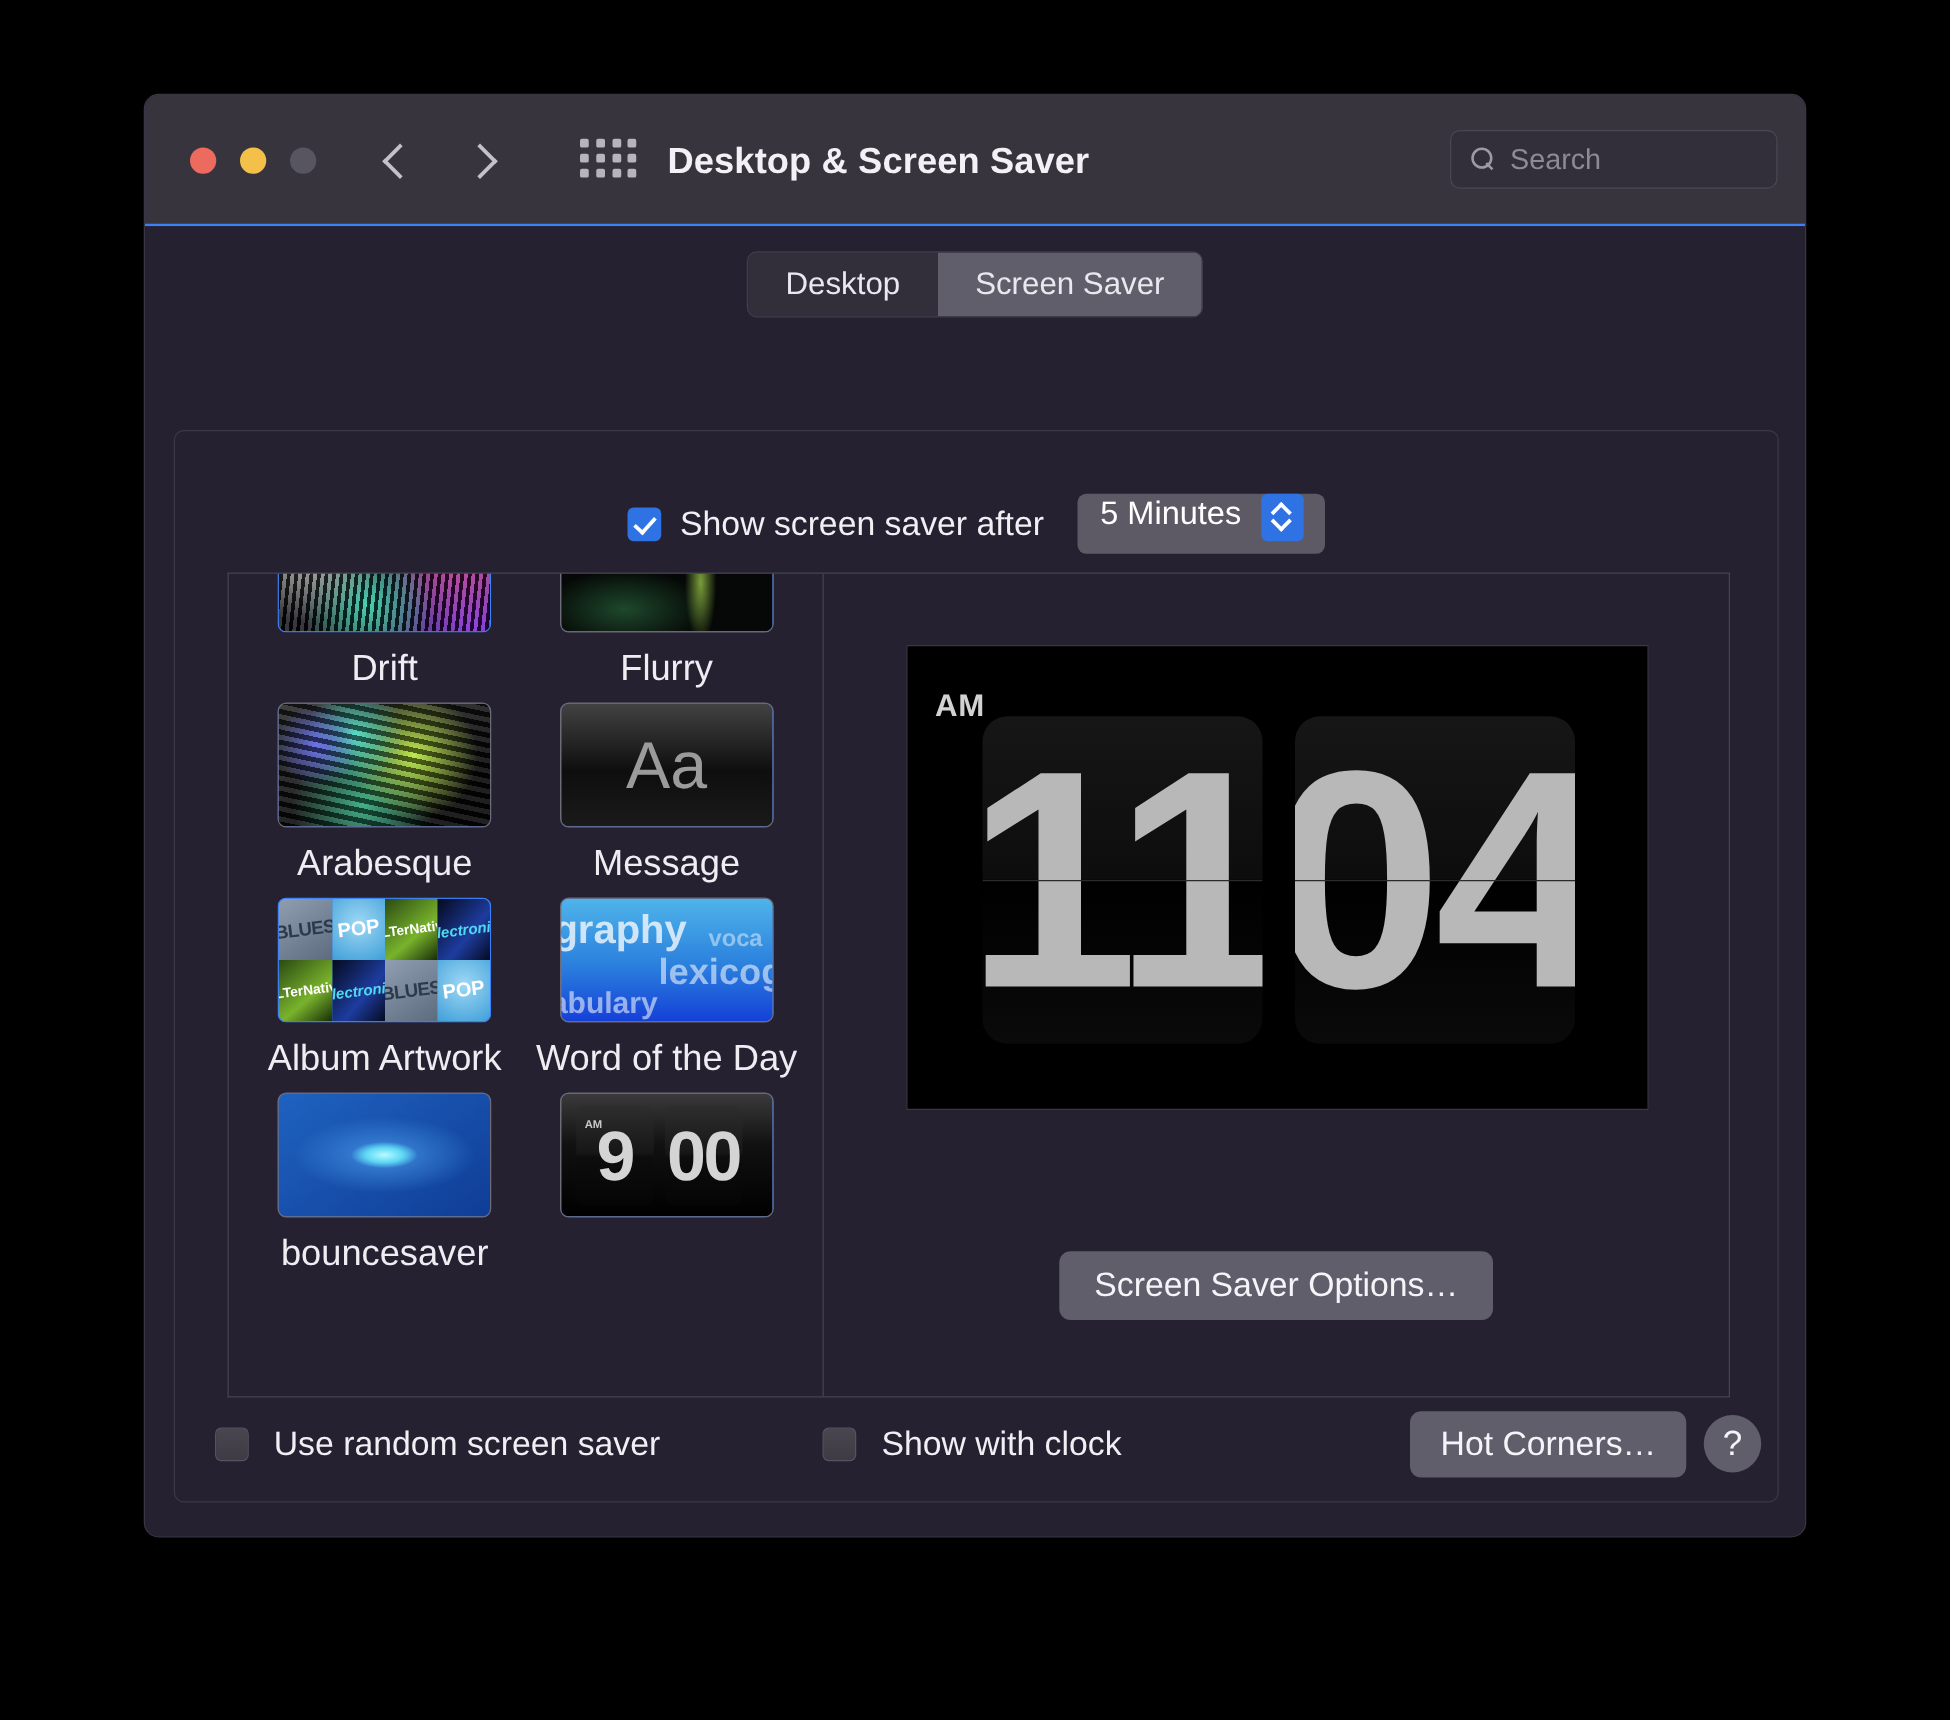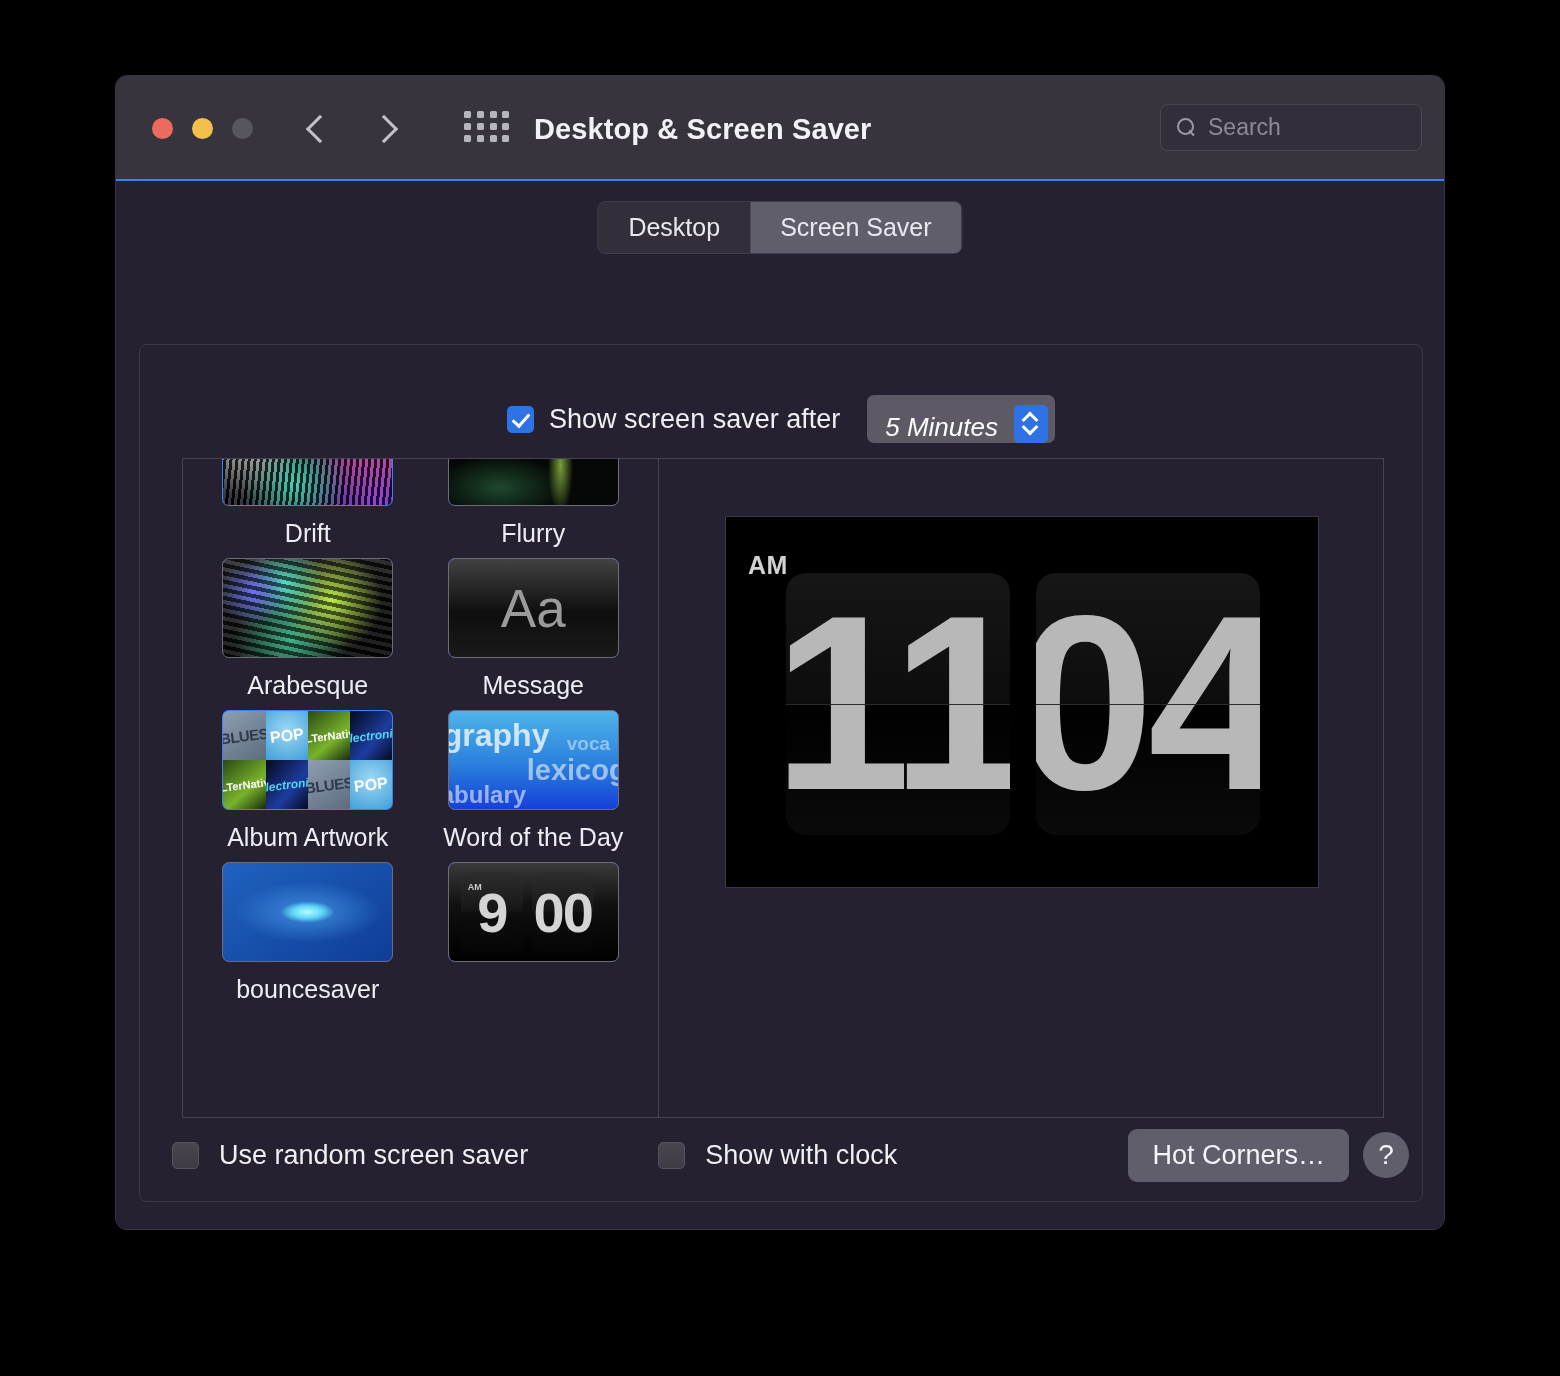--- a/index.html
+++ b/index.html
@@ -217,24 +217,23 @@
   #after-label {
     font-size: 27px;
     color: #f0eff3;
   }
   #interval-select {
     margin-left: 12px;
     height: 48px;
     background: #5d5a66;
     border-radius: 7px;
     display: flex;
-    align-items: flex-end;
-    padding: 0 7px 0 18px;
+    align-items: flex-start;
+    padding: 0 17px 0 18px;
     gap: 16px;
-    font-style: italic;
   }
   #interval-value {
     font-size: 26px;
     color: #ffffff;
   }
   .stepper {
     width: 34px; height: 38px;
     background: #2f72e4;
     border-radius: 5px;
     position: relative;
@@ -286,21 +285,21 @@
     height: 100px;
     border-radius: 7px;
     overflow: hidden;
     position: relative;
     border: 1px solid #6e6b78;
     background: #3b82f6;
   }
   .thumb.noborder { border-color: transparent; }
   .saver-label {
     margin-top: 13px;
-    font-size: 25px;
+    font-size: 29px;
     color: #eeedf2;
     white-space: nowrap;
   }
 
   
   .art-drift {
     position: absolute; inset: 0;
     background:
       repeating-linear-gradient(96deg, rgba(0,0,0,0.75) 0 3px, rgba(255,255,255,0.18) 3px 6px),
       radial-gradient(circle at 14% 30%, #c9c6c0 0%, transparent 38%),
@@ -692,20 +691,21 @@
           <div id="preview-screen">
             <div id="big-ampm">AM</div>
             <div class="big-card" style="left:60px">
               <b>11</b>
             </div>
             <div class="big-card" style="left:310px">
               <b>04</b>
             </div>
           </div>
 
+          <div id="ss-options-btn">Screen Saver Options…</div>
         </div>
 
       </div>
 
       <div id="bottom-bar">
         <div class="bottom-check">
           <div class="checkbox unchecked"></div>
           <span>Use random screen saver</span>
         </div>
         <div id="gap1"></div>

